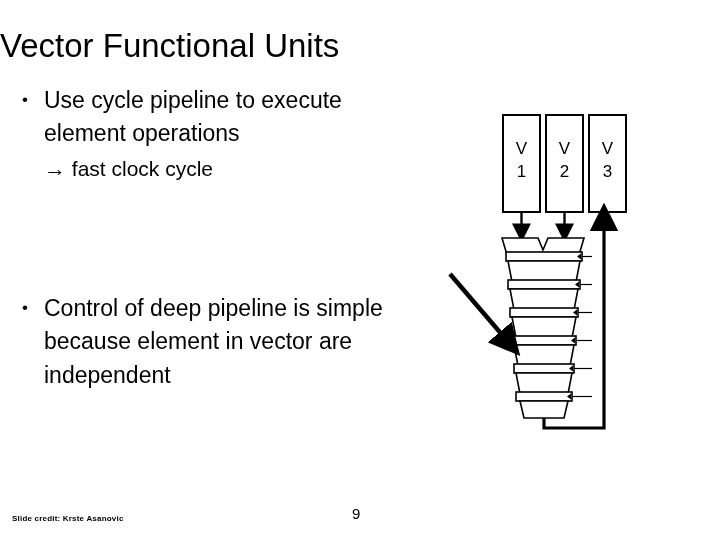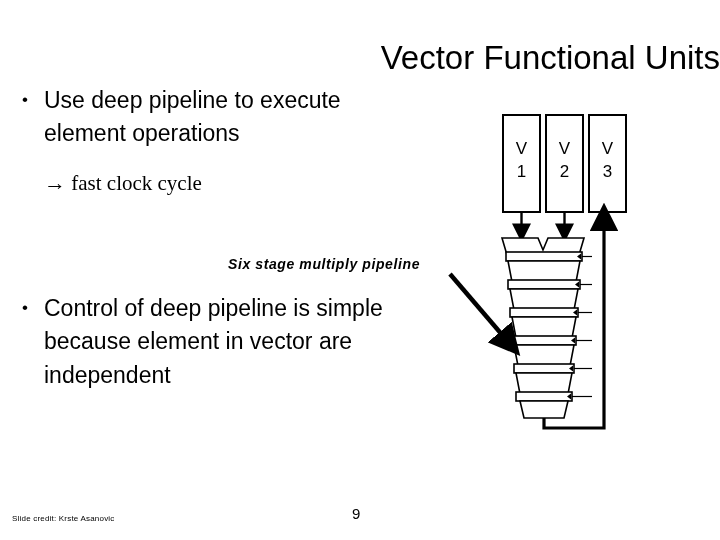--- a/index.html
+++ b/index.html
@@ -14,26 +14,25 @@
     background: #ffffff;
     overflow: hidden;
     font-family: "Liberation Sans", sans-serif;
     color: #000000;
   }
   .slide-title {
     position: absolute;
     left: 0;
     top: 28px;
     width: 720px;
-    text-align: right;
+    text-align: left;
     font-size: 33px;
     font-weight: 400;
     letter-spacing: 0px;
     line-height: 1.1;
-    margin-top: 12px;
   }
   .bullet-block {
     position: absolute;
     font-size: 23px;
     line-height: 1.45;
   }
   .bullet-one { left: 22px; top: 84px; width: 330px; }
   .bullet-two { left: 22px; top: 292px; width: 370px; }
   .bullet-row {
     display: flex;
@@ -42,23 +41,22 @@
   .bullet-dot {
     width: 22px;
     flex: 0 0 22px;
     font-size: 17px;
     line-height: 1.9;
     text-align: left;
   }
   .bullet-text { flex: 1 1 auto; }
   .sub-line {
     margin-left: 22px;
-    margin-top: 16px;
+    margin-top: 2px;
     font-size: 21px;
-    font-family: Liberation Serif, serif;
   }
   .sub-arrow { font-size: 22px; }
 
   .caption {
     position: absolute;
     left: 228px;
     top: 256px;
     font-size: 14px;
     font-style: italic;
     font-weight: 600;
@@ -73,20 +71,21 @@
     letter-spacing: 1px;
     white-space: nowrap;
   }
   .credit {
     position: absolute;
     left: 12px;
     top: 514px;
     font-size: 8px;
     letter-spacing: 0.2px;
     white-space: nowrap;
+    font-weight: bold;
   }
   .page-number {
     position: absolute;
     left: 352px;
     top: 505px;
     font-size: 15px;
   }
   .diagram {
     position: absolute;
     left: 480px;
@@ -101,36 +100,35 @@
 </head>
 <body>
 
 <div class="slide">
 
   <div class="slide-title">Vector Functional Units</div>
 
   <div class="bullet-block bullet-one">
     <div class="bullet-row">
       <span class="bullet-dot">•</span>
-      <span class="bullet-text">Use deep pipeline to execute element operations</span>
+      <span class="bullet-text">Use cycle pipeline to execute element operations</span>
     </div>
     <div class="sub-line">
       <span class="sub-arrow">→</span>
       <span>fast clock cycle</span>
     </div>
   </div>
 
   <div class="bullet-block bullet-two">
     <div class="bullet-row">
       <span class="bullet-dot">•</span>
       <span class="bullet-text">Control of deep pipeline is simple because element in vector are independent</span>
     </div>
   </div>
 
-  <div class="caption">Six stage multiply pipeline</div>
   <div class="credit">Slide credit: Krste Asanovic</div>
   <div class="page-number">9</div>
 
   <svg class="diagram" width="180" height="350" viewBox="0 0 180 350">
     <defs>
       <marker id="ah" markerWidth="8" markerHeight="8" refX="4" refY="4" orient="auto">
         <path d="M0,0 L8,4 L0,8 z" fill="#000"></path>
       </marker>
       <marker id="ahb" markerWidth="9" markerHeight="9" refX="4.5" refY="4.5" orient="auto">
         <path d="M0,0 L9,4.5 L0,9 z" fill="#000"></path>

